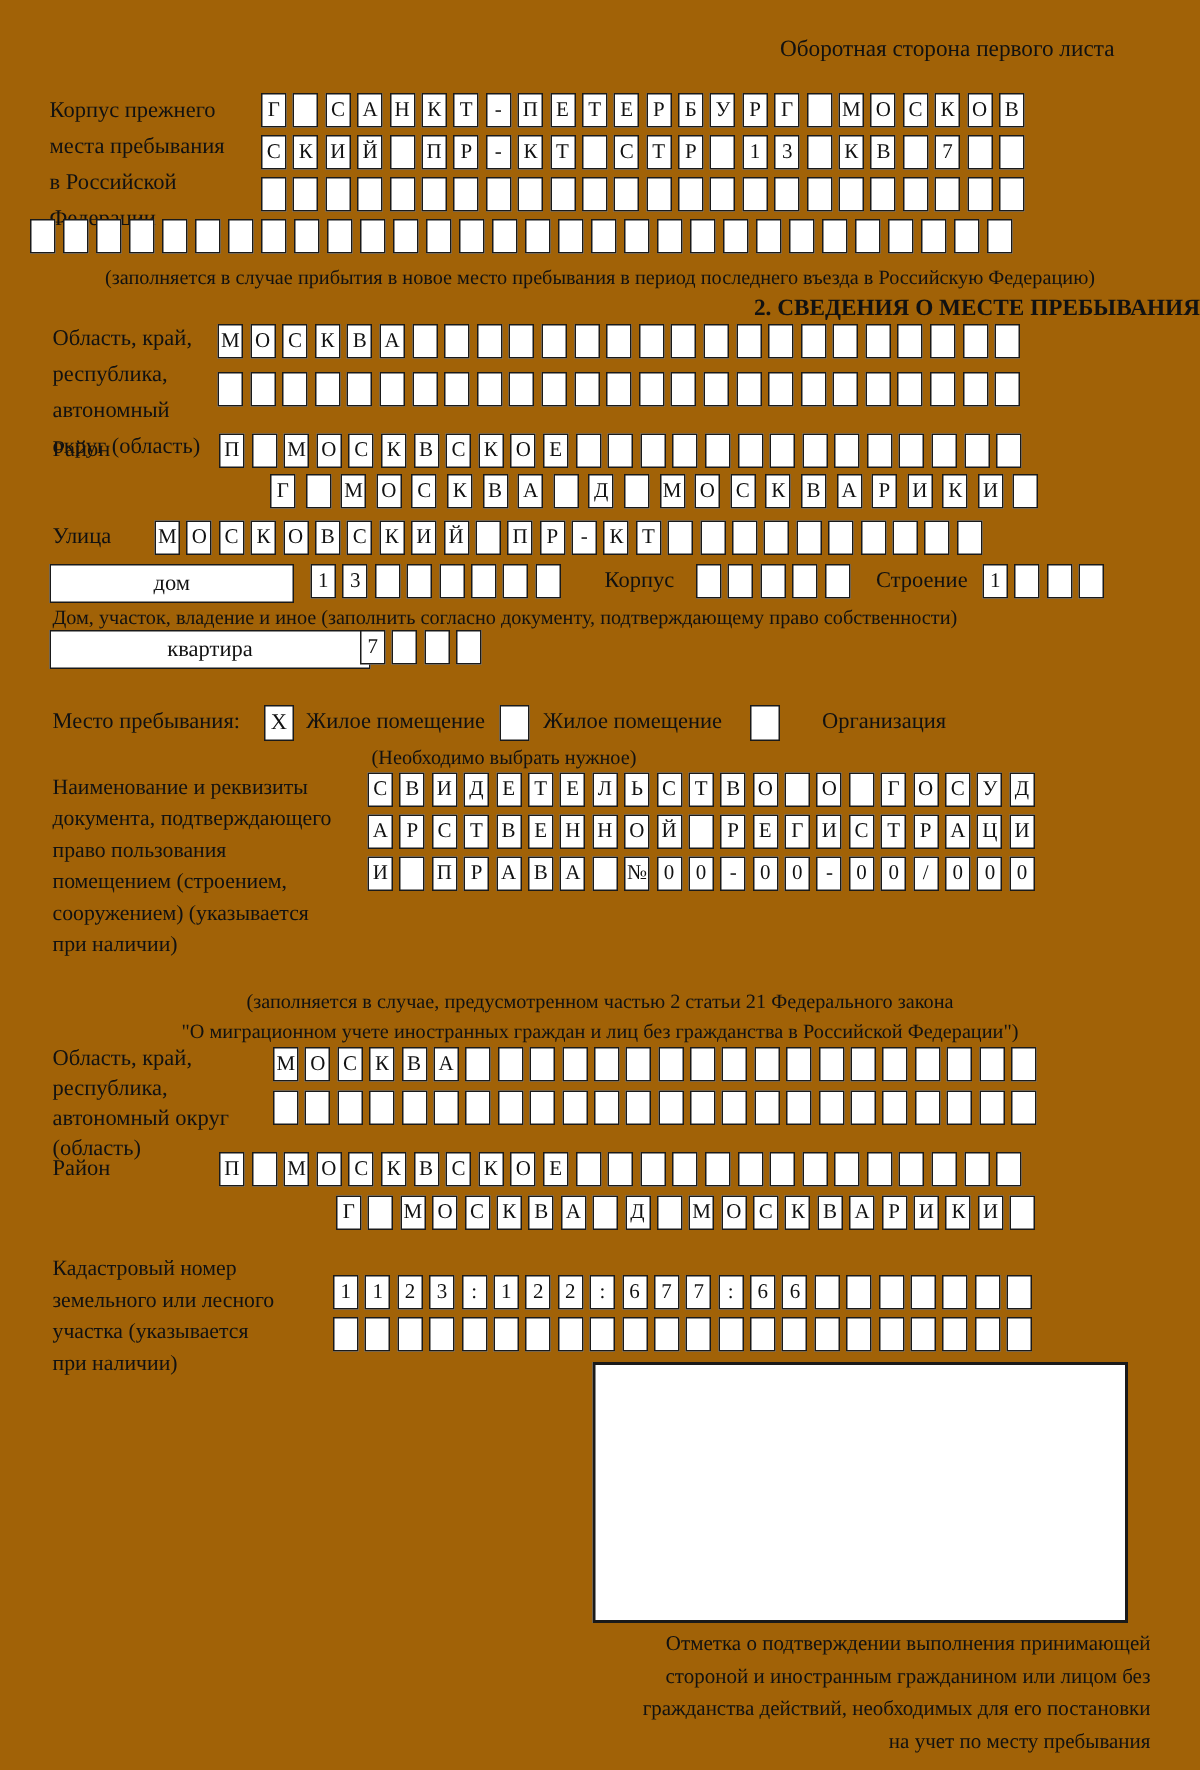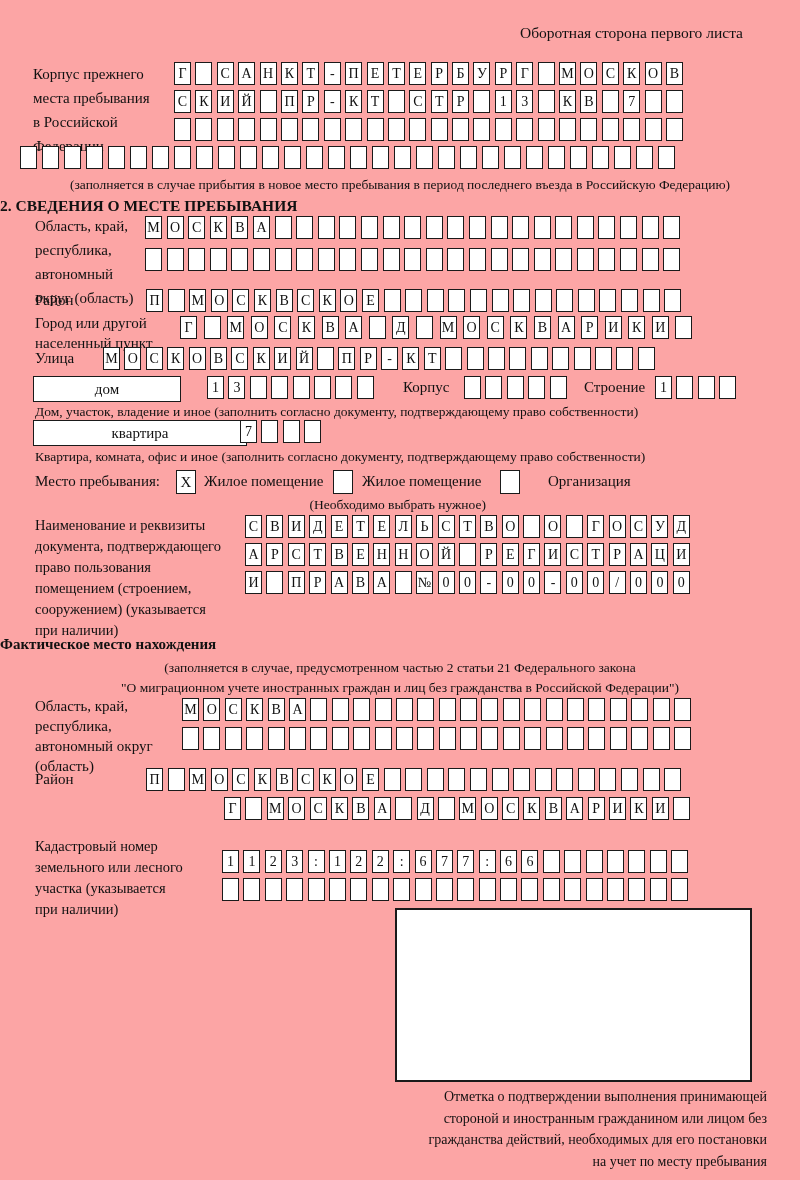--- a/index.html
+++ b/index.html
@@ -1,24 +1,24 @@
 <!DOCTYPE html>
 <html><head>
 <meta charset="utf-8">
 <style>
   *{margin:0;padding:0;box-sizing:border-box}
   html,body{background:#ffffff}
   body{font-family:"Liberation Serif","DejaVu Serif",serif;color:#111}
-  #page{position:relative;width:800px;height:1180px;background:#fca5a5;overflow:hidden}
+  #page{position:relative;width:800px;height:1180px;background:#a16207;overflow:hidden}
   .row{position:absolute;display:flex;gap:4.4px}
   .cell{flex:0 0 auto;width:17px;height:23px;border:1.6px solid #1a1a1a;display:flex;align-items:center;justify-content:center;font-size:14px;background:#fff}
   .cellabs{position:absolute;width:20px;height:24px;border:1.6px solid #1a1a1a;display:flex;align-items:center;justify-content:center;font-size:15px;background:#fff}
   .lbl{position:absolute;font-size:15px;line-height:24px;white-space:pre-line}
   .cap{position:absolute;font-size:13.5px;white-space:pre-line}
-  .ttl{position:absolute;width:100%;text-align:left;font-weight:bold;font-size:15.5px}
+  .ttl{position:absolute;width:100%;text-align:right;font-weight:bold;font-size:15.5px}
   .bigbox{position:absolute;height:26px;border:1.6px solid #1a1a1a;display:flex;align-items:center;justify-content:center;font-size:15px;background:#fff}
   .inline-lbl{position:absolute;font-size:15px}
   .center-note{position:absolute;width:100%;text-align:center;font-size:13.5px;white-space:pre-line}
   #stamp-box{position:absolute;left:395px;top:908px;width:357px;height:174px;border:2px solid #1a1a1a;background:#fff}
 </style>
 </head>
 <body>
 
 <div id="page">
 
@@ -223,22 +223,20 @@
       <span class="cell"></span>
       <span class="cell"></span>
       <span class="cell"></span>
       <span class="cell"></span>
       <span class="cell"></span>
       <span class="cell"></span>
       <span class="cell"></span>
       <span class="cell"></span>
     </div>
 
-  <div class="lbl" style="left:35px;top:313px;width:150px;line-height:20px">Город или другой
-населенный пункт</div>
   <div class="row" style="left:180px;top:316px;gap:6.6px">
       <span class="cell">Г</span>
       <span class="cell"></span>
       <span class="cell">М</span>
       <span class="cell">О</span>
       <span class="cell">С</span>
       <span class="cell">К</span>
       <span class="cell">В</span>
       <span class="cell">А</span>
       <span class="cell"></span>
@@ -280,21 +278,21 @@
       <span class="cell"></span>
       <span class="cell"></span>
       <span class="cell"></span>
       <span class="cell"></span>
       <span class="cell"></span>
       <span class="cell"></span>
       <span class="cell"></span>
       <span class="cell"></span>
     </div>
 
-  <div class="bigbox" style="left:33px;top:376px;width:148px">дом</div>
+  <div class="bigbox" style="left:33px;top:376px;width:163px">дом</div>
   <div class="row" style="left:207px;top:376px">
       <span class="cell">1</span>
       <span class="cell">3</span>
       <span class="cell"></span>
       <span class="cell"></span>
       <span class="cell"></span>
       <span class="cell"></span>
       <span class="cell"></span>
       <span class="cell"></span>
     </div>
@@ -315,30 +313,29 @@
     </div>
   <div class="cap" style="left:35px;top:404px">Дом, участок, владение и иное (заполнить согласно документу, подтверждающему право собственности)</div>
 
   <div class="bigbox" style="left:33px;top:420px;width:214px">квартира</div>
   <div class="row" style="left:240px;top:420px">
       <span class="cell">7</span>
       <span class="cell"></span>
       <span class="cell"></span>
       <span class="cell"></span>
     </div>
-  <div class="cap" style="left:35px;top:449px">Квартира, комната, офис и иное (заполнить согласно документу, подтверждающему право собственности)</div>
 
   <div class="inline-lbl" style="left:35px;top:473px">Место пребывания:</div>
   <div class="cellabs" style="left:176px;top:470px">X</div>
   <div class="inline-lbl" style="left:204px;top:473px">Жилое помещение</div>
   <div class="cellabs" style="left:333px;top:470px"></div>
   <div class="inline-lbl" style="left:362px;top:473px">Жилое помещение</div>
   <div class="cellabs" style="left:500px;top:470px"></div>
   <div class="inline-lbl" style="left:548px;top:473px">Организация</div>
-  <div class="cap" style="left:186px;top:497px;width:300px;text-align:right">(Необходимо выбрать нужное)</div>
+  <div class="cap" style="left:186px;top:497px;width:300px;text-align:center">(Необходимо выбрать нужное)</div>
 
   <div class="lbl" style="left:35px;top:515px;width:210px;line-height:21px;font-size:14.5px">Наименование и реквизиты
 документа, подтверждающего
 право пользования
 помещением (строением,
 сооружением) (указывается
 при наличии)</div>
   <div class="row" style="left:245px;top:515px">
       <span class="cell">С</span>
       <span class="cell">В</span>
@@ -402,21 +399,20 @@
       <span class="cell">0</span>
       <span class="cell">-</span>
       <span class="cell">0</span>
       <span class="cell">0</span>
       <span class="cell">/</span>
       <span class="cell">0</span>
       <span class="cell">0</span>
       <span class="cell">0</span>
     </div>
 
-  <div class="ttl" style="top:636px;font-size:15px">Фактическое место нахождения</div>
   <div class="center-note" style="top:658px;line-height:19.5px">(заполняется в случае, предусмотренном частью 2 статьи 21 Федерального закона
 "О миграционном учете иностранных граждан и лиц без гражданства в Российской Федерации")</div>
 
   <div class="lbl" style="left:35px;top:696px;width:145px;line-height:20px">Область, край,
 республика,
 автономный округ
 (область)</div>
   <div class="row" style="left:182px;top:698px">
       <span class="cell">М</span>
       <span class="cell">О</span>

